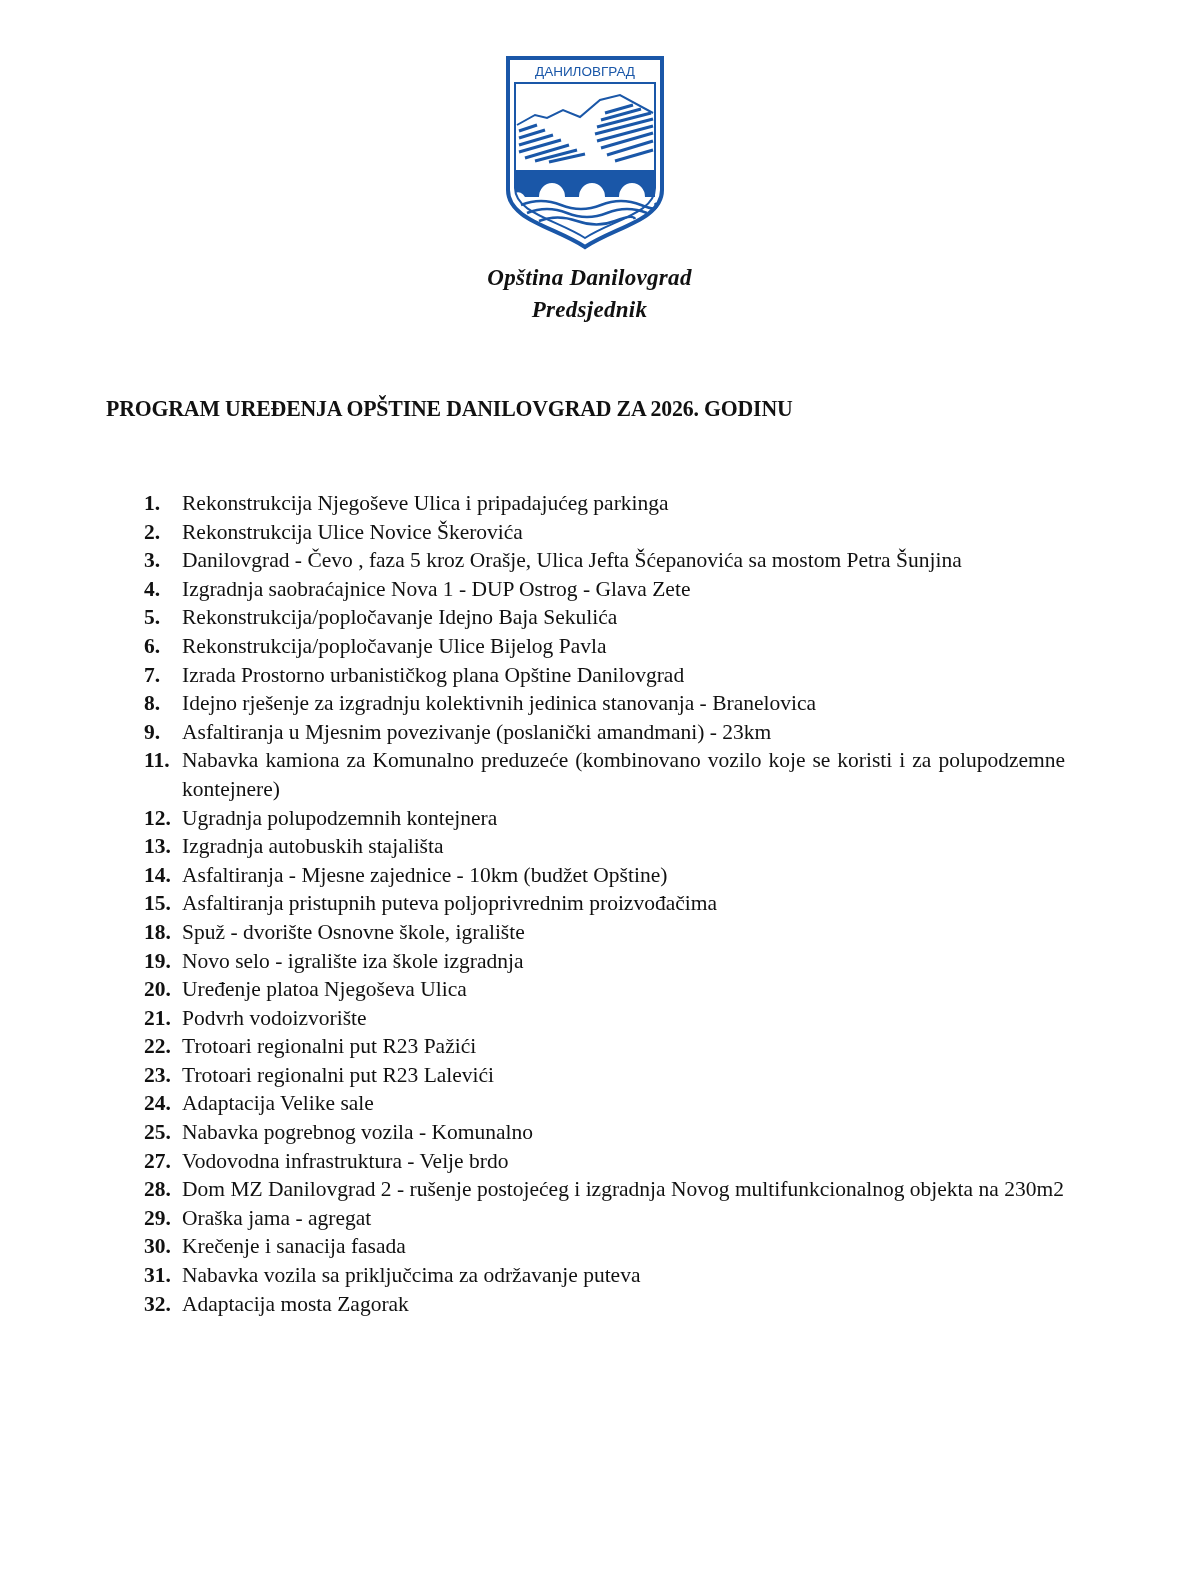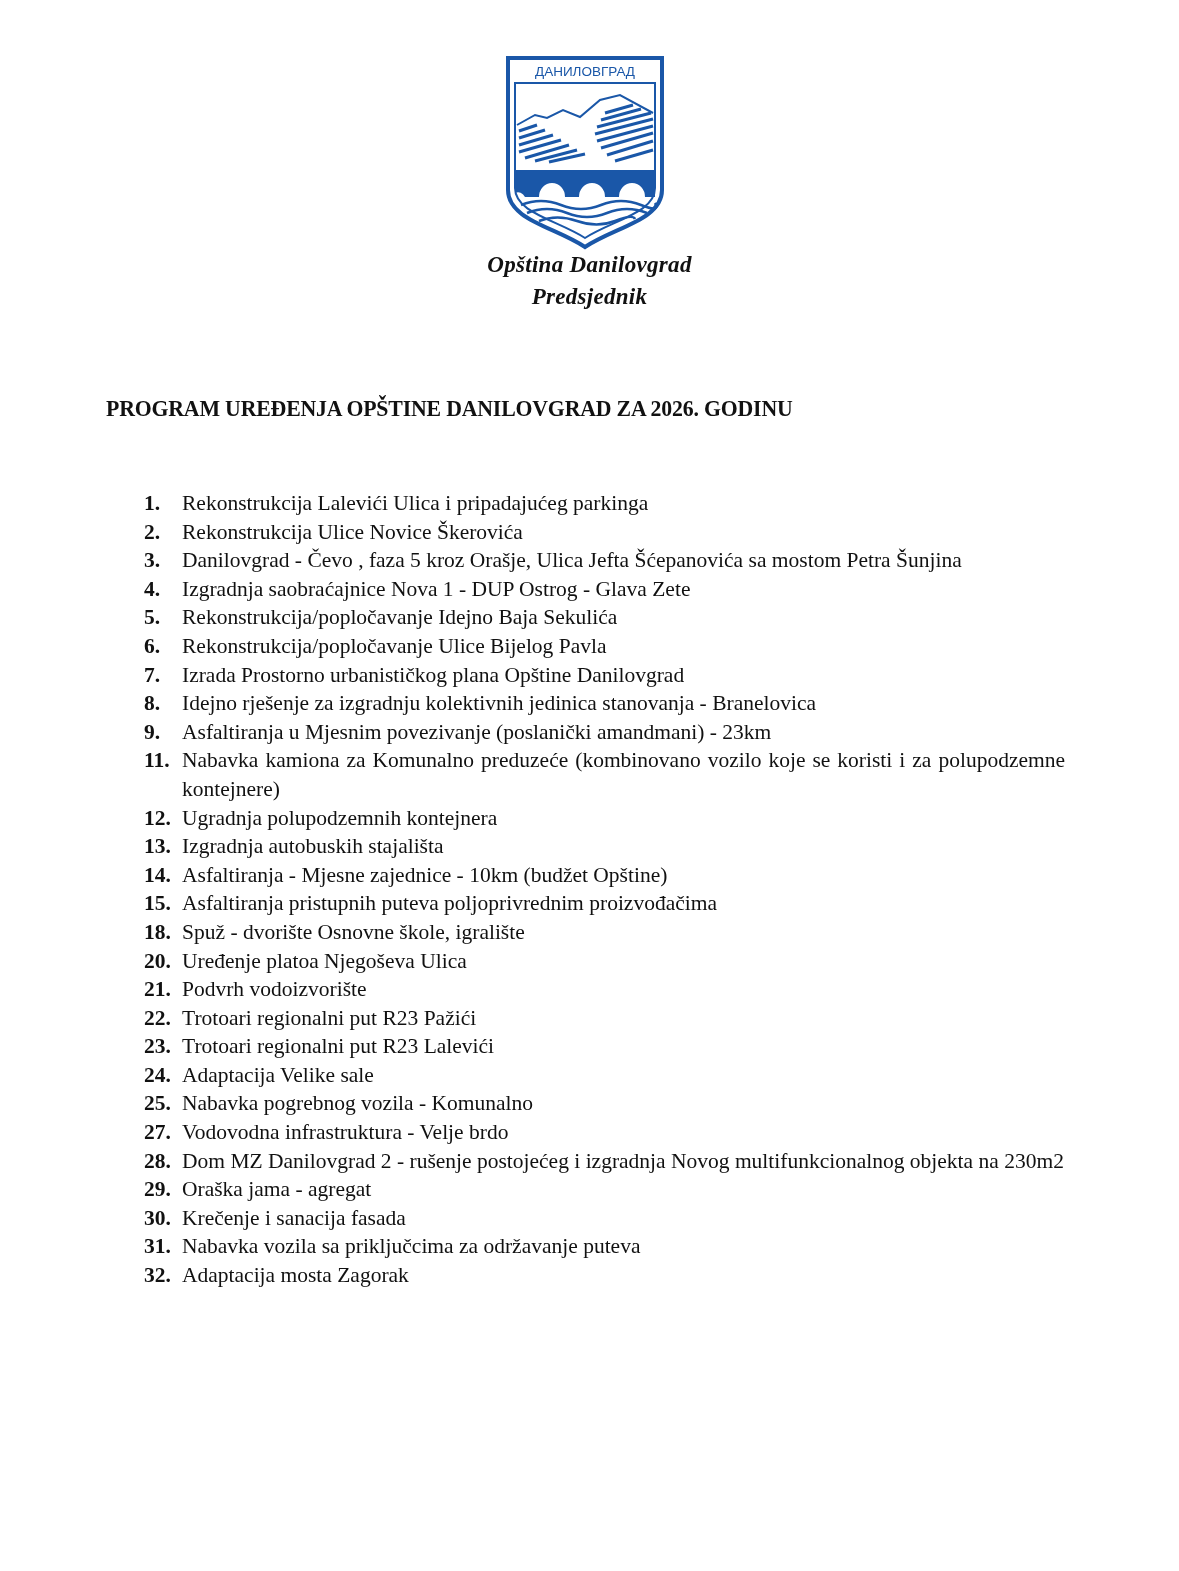--- a/index.html
+++ b/index.html
@@ -4,21 +4,21 @@
   <style>
     html, body { margin: 0; padding: 0; background: #ffffff; }
     body {
       width: 1179px; height: 1571px; position: relative; overflow: hidden;
       font-family: "Liberation Serif", "DejaVu Serif", serif; color: #111;
     }
     .crest { position: absolute; left: 505px; top: 55px; width: 160px; height: 195px; }
     .org {
       position: absolute; left: 0; width: 1179px; text-align: center;
       font-style: italic; font-weight: bold; font-size: 23px; line-height: 32px;
-      top: 249px;
+      top: 262px;
     }
     .org div { letter-spacing: 0.3px; }
     .title {
       position: absolute; left: 106px; top: 396px;
       font-weight: bold; font-size: 22.5px; letter-spacing: -0.2px;
       transform: scaleX(0.97); transform-origin: left center;
       white-space: nowrap;
     }
     .list { position: absolute; left: 140px; top: 489px; width: 925px; }
     .item { display: flex; font-size: 21.5px; line-height: 28.6px; }
@@ -70,21 +70,21 @@
 <div class="org">
   <div>Opština Danilovgrad</div>
   <div>Predsjednik</div>
 </div>
 
 <div class="title">PROGRAM UREĐENJA OPŠTINE DANILOVGRAD ZA 2026. GODINU</div>
 
 <div class="list" id="program-list">
     <div class="item">
       <span class="num">1.</span>
-      <span class="txt">Rekonstrukcija Lalevići Ulica i pripadajućeg parkinga</span>
+      <span class="txt">Rekonstrukcija Njegoševe Ulica i pripadajućeg parkinga</span>
     </div>
     <div class="item">
       <span class="num">2.</span>
       <span class="txt">Rekonstrukcija Ulice Novice Škerovića</span>
     </div>
     <div class="item">
       <span class="num">3.</span>
       <span class="txt">Danilovgrad - Čevo , faza 5 kroz Orašje, Ulica Jefta Šćepanovića sa mostom Petra Šunjina</span>
     </div>
     <div class="item">
@@ -129,20 +129,24 @@
     </div>
     <div class="item">
       <span class="num">15.</span>
       <span class="txt">Asfaltiranja pristupnih puteva poljoprivrednim proizvođačima</span>
     </div>
     <div class="item">
       <span class="num">18.</span>
       <span class="txt">Spuž - dvorište Osnovne škole, igralište</span>
     </div>
     <div class="item">
+      <span class="num">19.</span>
+      <span class="txt">Novo selo - igralište iza škole izgradnja</span>
+    </div>
+    <div class="item">
       <span class="num">20.</span>
       <span class="txt">Uređenje platoa Njegoševa Ulica</span>
     </div>
     <div class="item">
       <span class="num">21.</span>
       <span class="txt">Podvrh vodoizvorište</span>
     </div>
     <div class="item">
       <span class="num">22.</span>
       <span class="txt">Trotoari regionalni put R23 Pažići</span>

